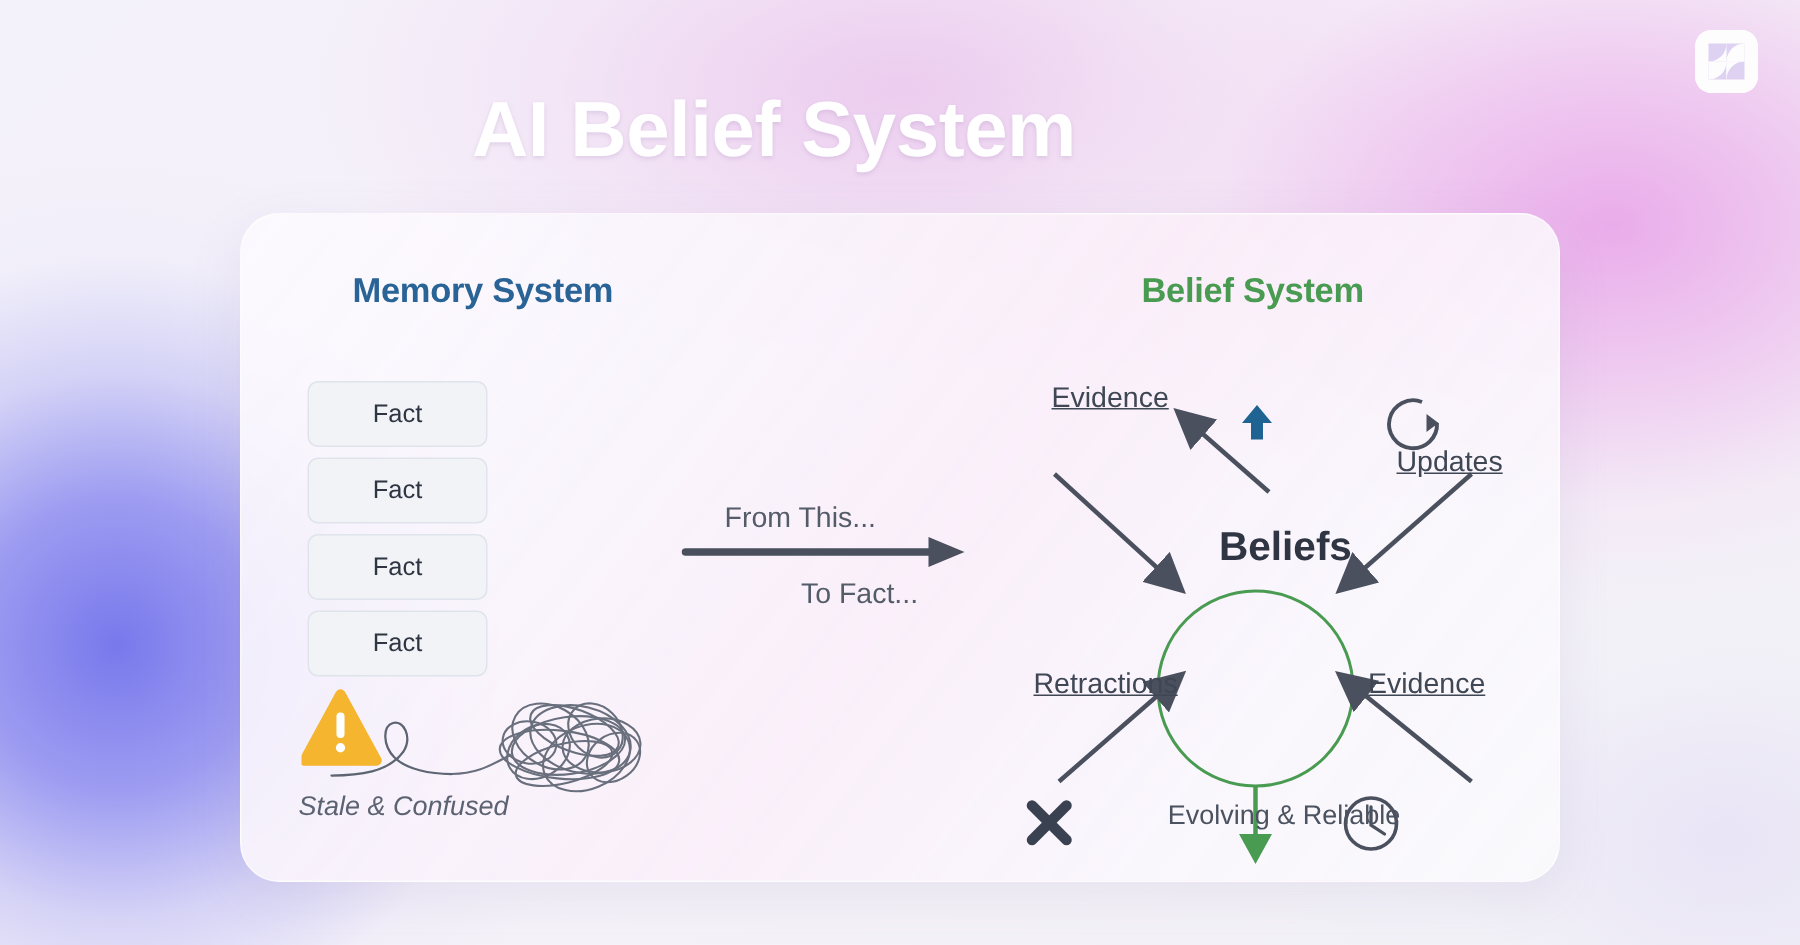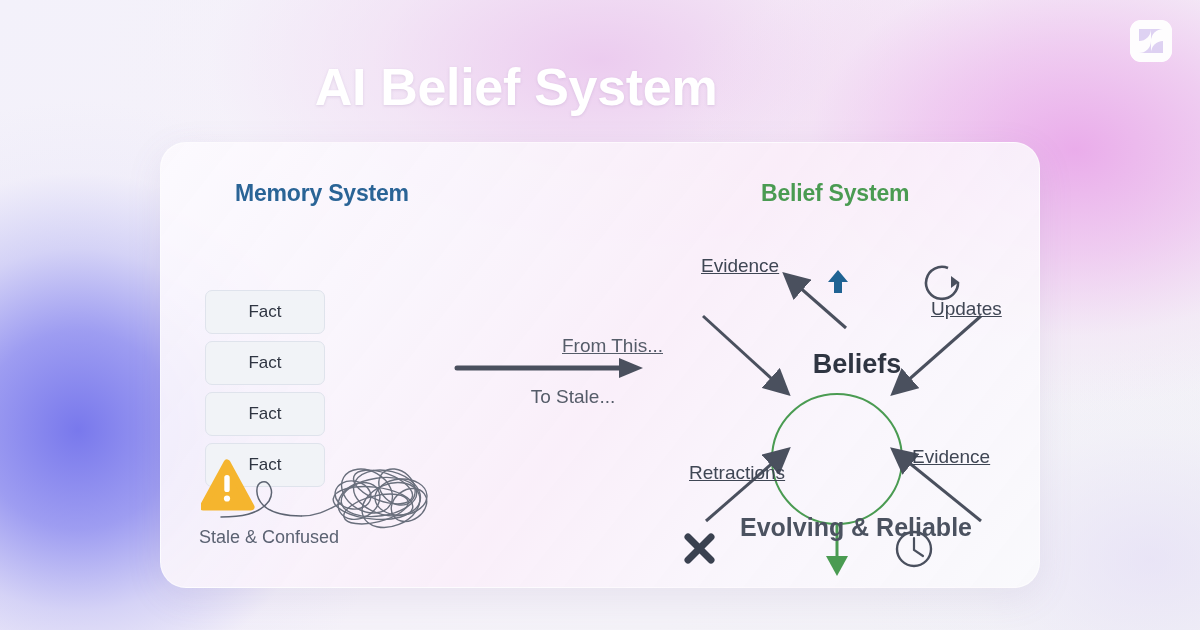--- a/index.html
+++ b/index.html
@@ -65,64 +65,64 @@
   #head-memory { left: 74px; top: 37px; color: #2a6496; }
   #head-belief { left: 600px; top: 37px; color: #4a9b52; }
 
   
   .fact {
     position: absolute; left: 44px; width: 120px; height: 44px;
     border: 1px solid #dfe3ec;
     border-radius: 7px;
     background: #f1f3f7;
     display: flex; align-items: center; justify-content: center;
-    font-size: 17px; color: #2f3542; margin-top: 36px;
+    font-size: 17px; color: #2f3542;
   }
   .fact.f0 { top: 111px; }
   .fact.f1 { top: 162px; }
   .fact.f2 { top: 213px; }
   .fact.f3 { top: 264px; }
 
   
   #messy { position: absolute; left: 40px; top: 310px; width: 280px; height: 120px; }
   #stale-label {
     position: absolute; left: 38px; top: 384px;
-    font-size: 18px; color: #5b6272;
+    font-size: 18px; font-style: italic; color: #5b6272;
     white-space: nowrap;
     text-align: right;
   }
 
   
   #from-lbl {
     position: absolute; left: 322px; top: 192px; width: 180px;
-    text-align: right; font-size: 19px; color: #555c69; text-decoration: underline;
+    text-align: left; font-size: 19px; color: #555c69;
   }
   #to-lbl {
     position: absolute; left: 322px; top: 243px; width: 180px;
     text-align: center; font-size: 19px; color: #555c69;
   }
   #mid-arrow { position: absolute; left: 292px; top: 212px; }
 
   
   #belief-svg { position: absolute; left: 480px; top: 95px; }
 
   .node-lbl {
     position: absolute; font-size: 19px; color: #3f4654; white-space: nowrap; text-decoration: underline;
   }
   #lbl-evidence    { left: 540px; top: 112px; }
   #lbl-updates     { left: 770px; top: 112px; margin-top: 43px; }
-  #lbl-retractions { left: 528px; top: 319px; }
+  #lbl-retractions { left: 528px; top: 303px; }
   #lbl-expires     { left: 751px; top: 303px; }
   #lbl-beliefs {
     position: absolute; left: 636px; top: 206px; width: 120px;
     text-align: center; font-size: 27px; font-weight: bold; color: #2f3542;
   }
   #lbl-outcome {
-    position: absolute; left: 520px; top: 370px; width: 350px;
-    text-align: center; font-size: 25px; color: #4b5260; font-weight: bold;
+    position: absolute; left: 520px; top: 390px; width: 350px;
+    text-align: center; font-size: 18px; color: #4b5260;
   }
 </style>
 </head>
 <body>
 
 <div id="stage">
 
   <div id="title">AI Belief System</div>
 
   <div id="brand">
@@ -185,21 +185,21 @@
     </div>
     <div id="stale-label">Stale &amp; Confused</div>
 
     <div id="from-lbl">From This...</div>
     <div id="mid-arrow">
       <svg width="195" height="26" viewBox="0 0 195 26" aria-hidden="true">
         <line x1="4" y1="13" x2="168" y2="13" stroke="#4a505e" stroke-width="5" stroke-linecap="round"></line>
         <path d="M166 3 L190 13 L166 23 Z" fill="#4a505e"></path>
       </svg>
     </div>
-    <div id="to-lbl">To Stale...</div>
+    <div id="to-lbl">To Fact...</div>
 
     <div id="belief-svg">
       <svg width="400" height="340" viewBox="0 0 400 340" aria-hidden="true">
         <defs>
           <marker id="ah" markerWidth="9" markerHeight="9" refX="6" refY="4.5" orient="auto">
             <path d="M0 0 L9 4.5 L0 9 Z" fill="#4a505e"></path>
           </marker>
           <marker id="ahg" markerWidth="9" markerHeight="9" refX="5" refY="4.5" orient="auto">
             <path d="M0 0 L9 4.5 L0 9 Z" fill="#4a9b52"></path>
           </marker>

